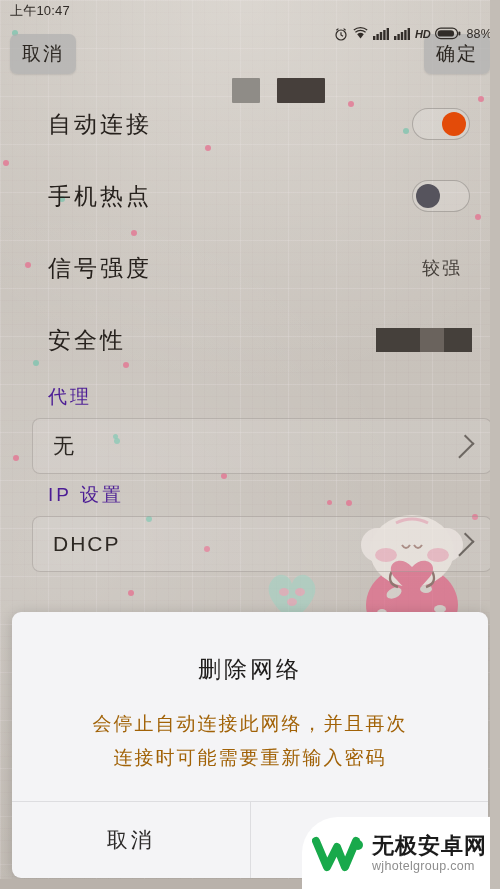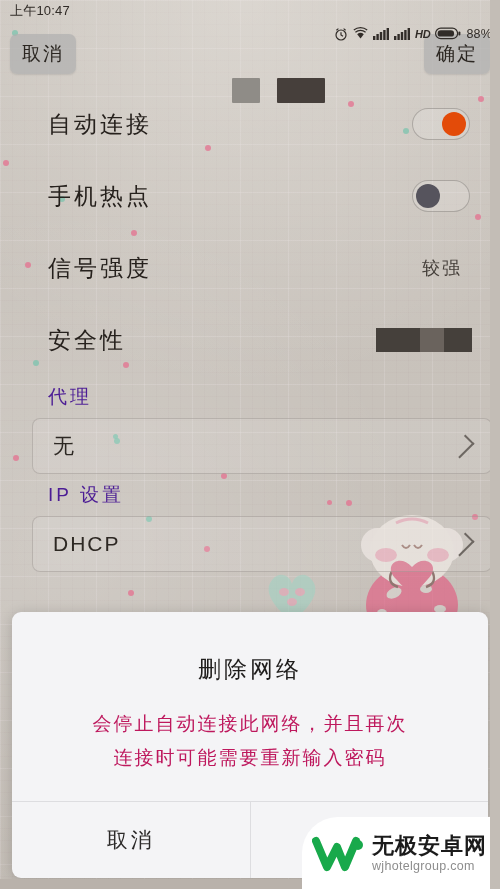--- a/index.html
+++ b/index.html
@@ -244,21 +244,21 @@
     text-align: center;
     font-size: 23px;
     color: #1f1d1c;
     letter-spacing: 3px;
     margin-top: 42px;
   }
   .dlg-body {
     text-align: center;
     font-size: 19px;
     line-height: 34px;
-    color: #be185d;
+    color: #a16207;
     letter-spacing: 2px;
     margin: 22px 26px 0 26px;
   }
   .dlg-actions {
     position: absolute;
     left: 0;
     bottom: 0;
     width: 100%;
     height: 76px;
     border-top: 1px solid #dddde0;

